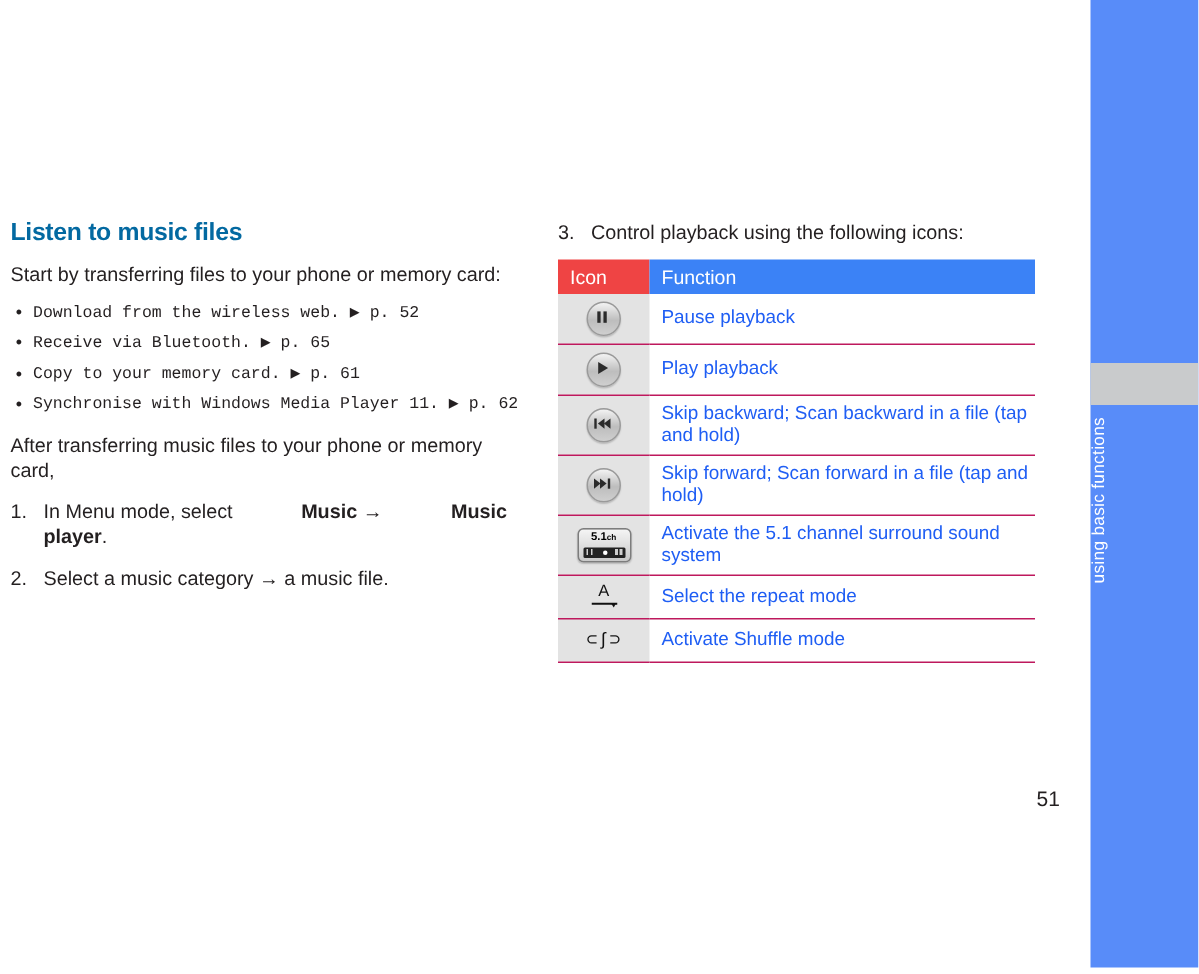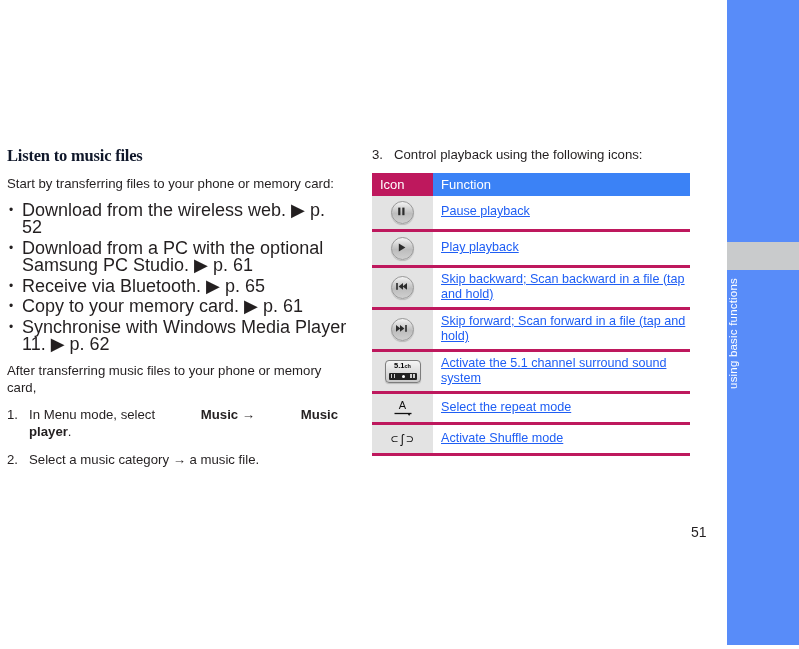--- a/index.html
+++ b/index.html
@@ -50,44 +50,44 @@
   }
 
   
   #left-col {
     position: absolute;
     left: 7px;
     top: 146px;
     width: 340px;
   }
   #page-heading {
-    color: #0f172a;
+    color: #0369a1;
     font-size: 16.5px;
     font-weight: bold;
     margin: 0 0 9px 0;
     letter-spacing: -0.2px;
-    font-family: Liberation Serif, serif;
   }
   .body-para {
     font-size: 13.2px;
     line-height: 17.5px;
     margin: 0 0 9px 0;
     color: #231f20;
   }
   ul.bullets {
     list-style: none;
     margin: 0 0 8px 0;
     padding: 0;
   }
   ul.bullets li {
     position: relative;
     padding-left: 15px;
-    font-size: 18px;
+    font-size: 11px;
     line-height: 17.5px;
     margin-bottom: 3px;
+    font-family: Liberation Mono, monospace;
   }
   ul.bullets li::before {
     content: "\2022";
     position: absolute;
     left: 2px;
     top: 0;
     font-size: 12px;
   }
   ol.steps {
     list-style: none;
@@ -132,27 +132,26 @@
   }
   table.icon-table th {
     font-size: 13px;
     font-weight: normal;
     color: #ffffff;
     text-align: left;
     padding: 3px 0 3px 8px;
     height: 17px;
     vertical-align: middle;
   }
-  th.th-icon { background: #be185d; width: 53px; }
+  th.th-icon { background: #ef4444; width: 53px; }
   th.th-func { background: #3b82f6; }
 
   table.icon-table td {
-    border-bottom: 3px solid #be185d;
+    border-bottom: 1px solid #be185d;
     vertical-align: middle;
-    text-decoration: underline;
   }
   td.cell-icon {
     background: #e3e3e3;
     width: 53px;
     text-align: center;
     padding: 5px 0;
   }
   td.cell-func {
     color: #1f5ef4;
     font-size: 12.6px;
@@ -257,21 +256,20 @@
 </div>
 
 <div id="left-col">
 
   <h1 id="page-heading">Listen to music files</h1>
 
   <p class="body-para">Start by transferring files to your phone or memory card:</p>
 
   <ul class="bullets">
     <li>Download from the wireless web. ▶ p. 52</li>
-    <li>Download from a PC with the optional Samsung PC Studio. ▶ p. 61</li>
     <li>Receive via Bluetooth. ▶ p. 65</li>
     <li>Copy to your memory card. ▶ p. 61</li>
     <li>Synchronise with Windows Media Player 11. ▶ p. 62</li>
   </ul>
 
   <p class="body-para">After transferring music files to your phone or memory card,</p>
 
   <ol class="steps">
     <li>
       <span class="num">1.</span><span>In Menu mode, select </span><span class="bold">Music</span><span> → </span><span class="bold">Music player</span><span>.</span>

